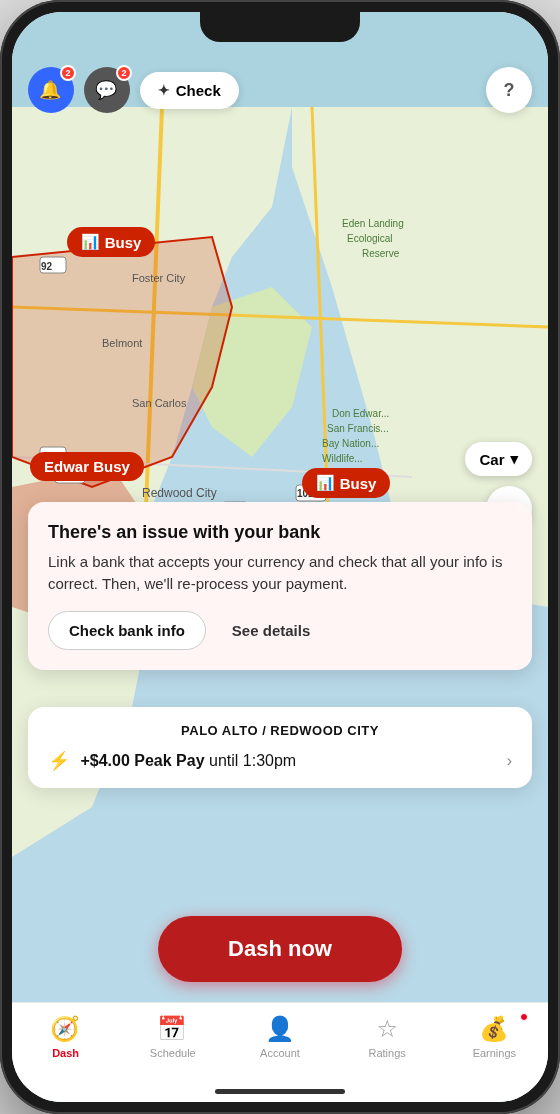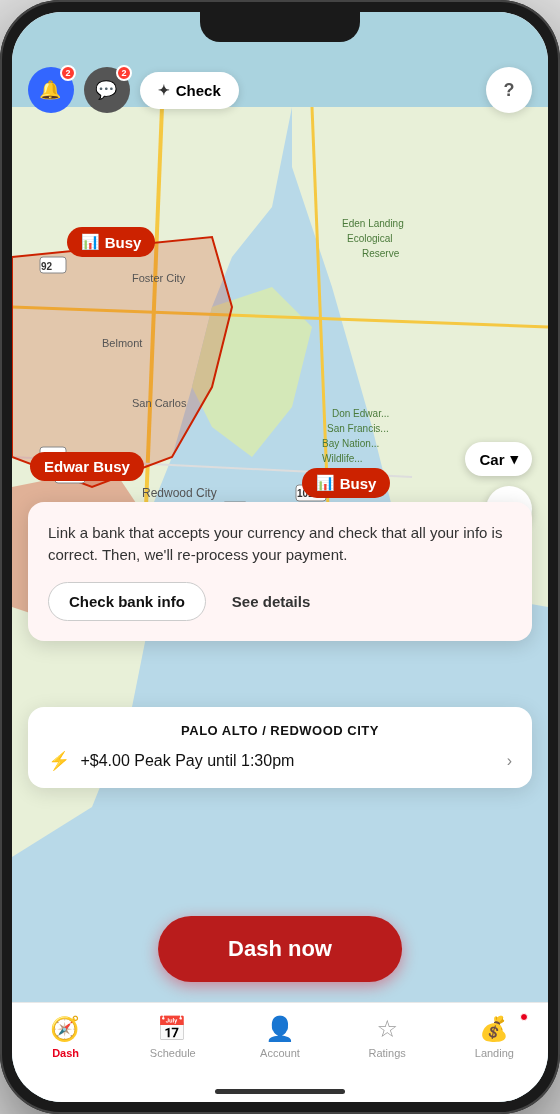--- a/index.html
+++ b/index.html
@@ -370,21 +370,21 @@
       color: #111;
       font-size: 18px;
     }
 
     .peak-pay-text {
       font-size: 16px;
       color: #111;
     }
 
     .peak-pay-amount {
-      font-weight: 400;
+      font-weight: 700;
     }
 
     .peak-pay-chevron {
       color: #888;
       font-size: 16px;
     }
 
     
     .dash-now-btn {
       position: absolute;
@@ -570,20 +570,21 @@
       <div class="car-selector">
         <span>Car</span>
         <span>▾</span>
       </div>
       <div class="location-btn">
         <span>⊕</span>
       </div>
     </div>
 
     <div class="bank-issue-card">
+      <div class="bank-issue-title">There's an issue with your bank</div>
       <div class="bank-issue-desc">Link a bank that accepts your currency and check that all your info is correct. Then, we'll re-process your payment.</div>
       <div class="bank-issue-actions">
         <button class="check-bank-btn">Check bank info</button>
         <button class="see-details-link">See details</button>
       </div>
     </div>
 
     <div class="location-card">
       <div class="location-title">PALO ALTO / REDWOOD CITY</div>
       <div class="peak-pay-row">
@@ -612,20 +613,20 @@
         <span class="nav-item-icon">👤</span>
         <span class="nav-item-label">Account</span>
       </div>
       <div class="nav-item">
         <span class="nav-item-icon">☆</span>
         <span class="nav-item-label">Ratings</span>
       </div>
       <div class="nav-item nav-earnings-badge">
         <span class="nav-item-icon">💰</span>
         <span class="earnings-dot"></span>
-        <span class="nav-item-label">Landing</span>
+        <span class="nav-item-label">Earnings</span>
       </div>
     </div>
 
     <div class="home-indicator"></div>
 
   </div>
 </div>
 
 </body></html>

